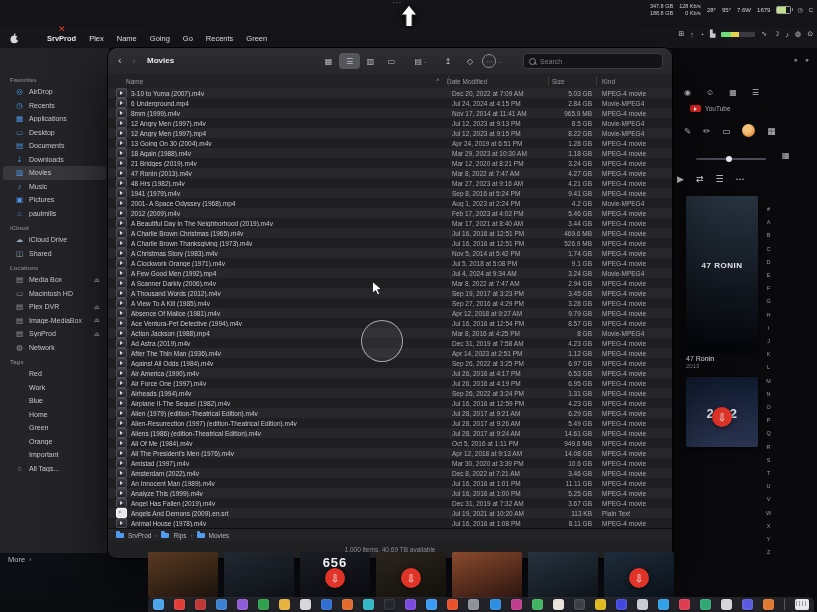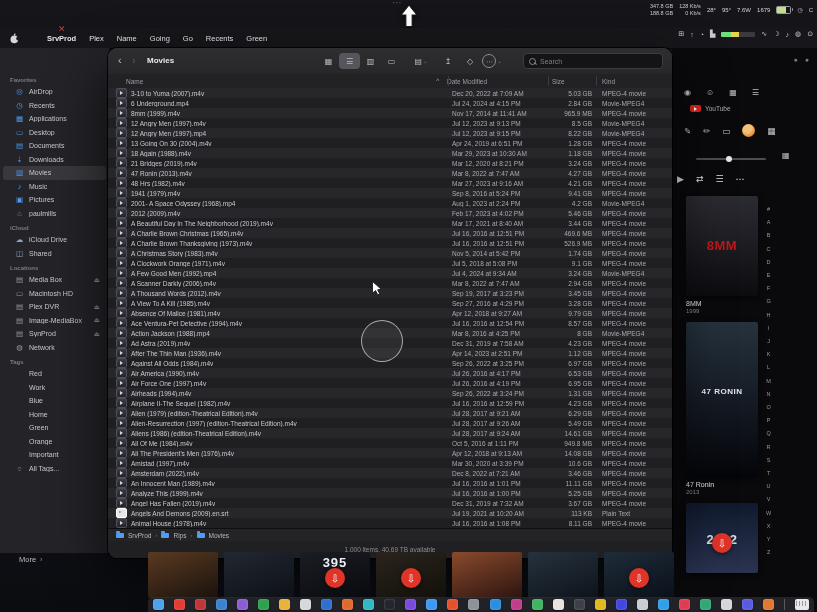--- a/index.html
+++ b/index.html
@@ -100,21 +100,21 @@
   .card-art{position:absolute;left:0;right:0;text-align:center;font-weight:bold;letter-spacing:0.5px;}
   .card-title{font-size:7px;color:#ececf0;margin-top:4px;}
   .card-year{font-size:6px;color:#8e8e95;margin-top:1px;margin-bottom:8px;}
   #alpha{position:absolute;left:94px;top:155px;display:flex;flex-direction:column;color:#96969d;font-size:5.5px;line-height:13.2px;text-align:center;}
   .dlbadge{width:20px;height:20px;border-radius:50%;background:#e03428;color:#fff;display:flex;align-items:center;justify-content:center;font-size:10px;box-shadow:0 1px 4px rgba(0,0,0,0.6);}
   
   #strip{left:148px;top:552px;width:524px;height:46px;display:flex;gap:6px;}
   .poster{width:70px;height:46px;border-radius:2px;position:relative;flex:0 0 auto;overflow:visible;}
   .poster .plabel{position:absolute;left:0;right:0;top:3px;text-align:center;color:#eceff4;font-weight:bold;font-size:13px;letter-spacing:1px;}
   .poster .dlbadge{position:absolute;left:50%;top:50%;transform:translate(-50%,-35%);}
-  #desk-more{left:8px;top:555px;color:#b9b9bf;font-size:7.5px;display:flex;gap:4px;align-items:center;margin-left:11px;}
+  #desk-more{left:8px;top:555px;color:#b9b9bf;font-size:7.5px;display:flex;gap:4px;align-items:center;}
   #dock{left:148px;bottom:0;width:666px;height:15px;background:rgba(58,58,66,0.5);
         border-radius:5px 5px 0 0;display:flex;align-items:center;padding:0 5px;box-sizing:border-box;gap:0;
         justify-content:space-between;}
   .dicon{width:11px;height:11px;border-radius:3px;flex:0 0 auto;box-shadow:inset 0 0 2px rgba(255,255,255,0.35),0 1px 1px rgba(0,0,0,0.5);}
   .ddiv{width:1px;height:11px;background:rgba(255,255,255,0.25);flex:0 0 auto;}
   #kbd{width:14px;height:11px;border-radius:2px;background:#e9e9ed;flex:0 0 auto;
        background-image:repeating-linear-gradient(90deg,#9a9aa2 0 1px,transparent 1px 3px);background-size:12px 5px;background-position:1px 2px;background-repeat:no-repeat;}
   
   #click-ring{left:361px;top:320px;width:40px;height:40px;border:1.5px solid rgba(210,210,216,0.75);
               border-radius:50%;background:rgba(140,140,150,0.12);}
@@ -321,27 +321,20 @@
     </div>
   <span id="slider-grid">▦</span>
   <div id="prow3">
       <span>▶</span>
       <span>⇄</span>
       <span>☰</span>
       <span>⋯</span>
     </div>
   <div id="cards">
       <div class="card">
-        <div class="card-img" style="height: 100px; background: linear-gradient(rgb(43, 43, 50), rgb(12, 12, 16));">
-          <div class="card-art" style="color: rgb(192, 23, 28); top: 42px; font-size: 13px;">8MM</div>
-        </div>
-        <div class="card-title">8MM</div>
-        <div class="card-year">1999</div>
-      </div>
-      <div class="card">
         <div class="card-img" style="height: 155px; background: linear-gradient(rgb(38, 50, 62), rgb(4, 5, 10));">
           <div class="card-art" style="color: rgb(232, 232, 238); top: 65.1px; font-size: 8px;">47 RONIN</div>
         </div>
         <div class="card-title">47 Ronin</div>
         <div class="card-year">2013</div>
       </div>
       <div class="card">
         <div class="card-img" style="height: 70px; background: linear-gradient(rgb(16, 26, 46), rgb(42, 52, 80));">
           <div class="card-art" style="color: rgb(223, 226, 234); top: 29.4px; font-size: 13px;">2012</div>
           <div class="dlbadge" style="position: absolute; left: 26px; top: 30px;">⇩</div>
@@ -738,21 +731,21 @@
 </div>
 
 <div class="abs" id="desk-more">
   <span>More</span>
   <span style="color:#8a8a90;">›</span>
 </div>
 <div class="abs" id="strip">
     <div class="poster" style="background: linear-gradient(160deg, rgb(90, 58, 34), rgb(26, 18, 12));"></div>
     <div class="poster" style="background: linear-gradient(160deg, rgb(34, 40, 49), rgb(13, 16, 22));"></div>
     <div class="poster" style="background: linear-gradient(160deg, rgb(27, 29, 36), rgb(9, 10, 14));">
-      <div class="plabel">395</div>
+      <div class="plabel">656</div>
       <div class="dlbadge">⇩</div>
     </div>
     <div class="poster" style="background: linear-gradient(160deg, rgb(42, 36, 28), rgb(18, 16, 11));">
       <div class="dlbadge">⇩</div>
     </div>
     <div class="poster" style="background: linear-gradient(160deg, rgb(138, 74, 44), rgb(44, 20, 16));"></div>
     <div class="poster" style="background: linear-gradient(160deg, rgb(38, 50, 62), rgb(14, 19, 25));"></div>
     <div class="poster" style="background: linear-gradient(160deg, rgb(30, 44, 58), rgb(10, 16, 24));">
       <div class="dlbadge">⇩</div>
     </div>

